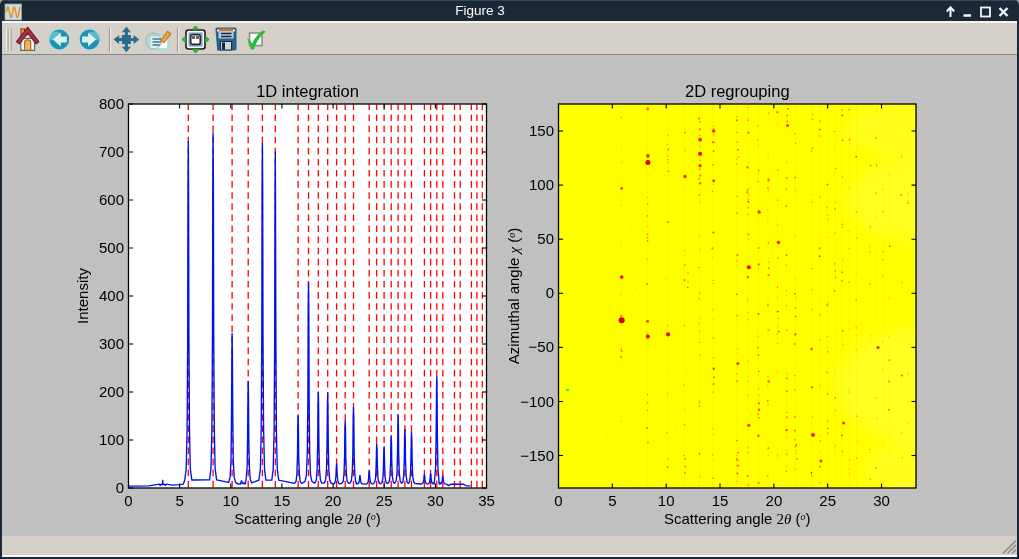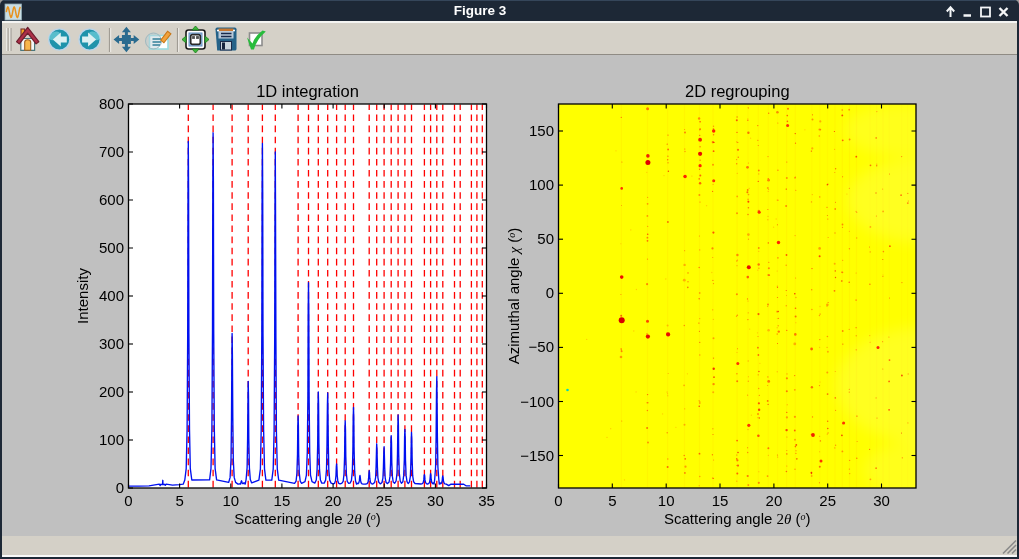--- a/index.html
+++ b/index.html
@@ -10,21 +10,21 @@
 <div class="abs" style="left:0;top:0;width:1019px;height:21px;background:#1d2836;border-top:1px solid #35465a;"></div>
 <div class="abs" style="left:0;top:21px;width:1019px;height:2px;background:#f4f4f2;"></div>
 <div class="abs" style="left:0;top:23px;width:1019px;height:30.5px;background:#d5d1c8;"></div>
 <div class="abs" style="left:0;top:53.5px;width:1019px;height:1.5px;background:#8f8b84;"></div>
 <div class="abs" style="left:0;top:55px;width:1019px;height:480.5px;background:#c0c0c0;"></div>
 <div class="abs" style="left:0;top:535.5px;width:1019px;height:19.5px;background:#d4d0c7;"></div>
 <div class="abs" style="left:0;top:555px;width:1019px;height:2px;background:#f8f8f8;"></div>
 <div class="abs" style="left:0;top:557px;width:1019px;height:2px;background:#1d2836;"></div>
 <div class="abs" style="left:0;top:21px;width:1.5px;height:538px;background:#1d2836;"></div>
 <div class="abs" style="right:0;top:21px;width:2px;height:538px;background:#1d2836;"></div>
-<div class="abs" style="left:0;top:0;width:960px;height:21px;color:#fff;font-weight:bold;font-size:13.5px;text-align:center;line-height:21px;">Figure 3</div>
+<div class="abs" style="left:0;top:0;width:960px;height:21px;color:#fff;font-weight:normal;font-size:13.5px;text-align:center;line-height:21px;">Figure 3</div>
 <svg width="1019" height="559" viewBox="0 0 1019 559" style="position:absolute;left:0;top:0" font-family="Liberation Sans, sans-serif">
 <defs>
 <filter id="bl1" x="-60%" y="-60%" width="220%" height="220%">
           <feGaussianBlur stdDeviation="0.75"></feGaussianBlur>
         </filter>
 <filter id="bl2" x="-60%" y="-60%" width="220%" height="220%">
           <feGaussianBlur stdDeviation="7"></feGaussianBlur>
         </filter>
 <clipPath id="rclip">
           <rect x="558.5" y="104.0" width="357.5" height="384.0"></rect>

